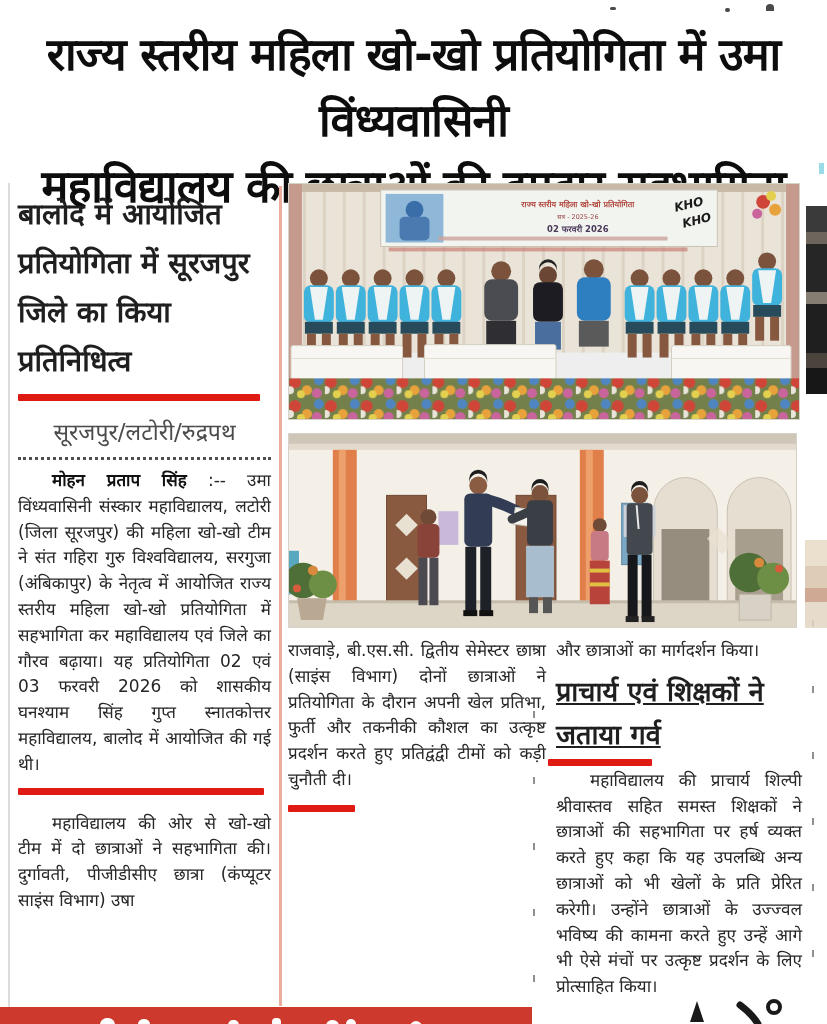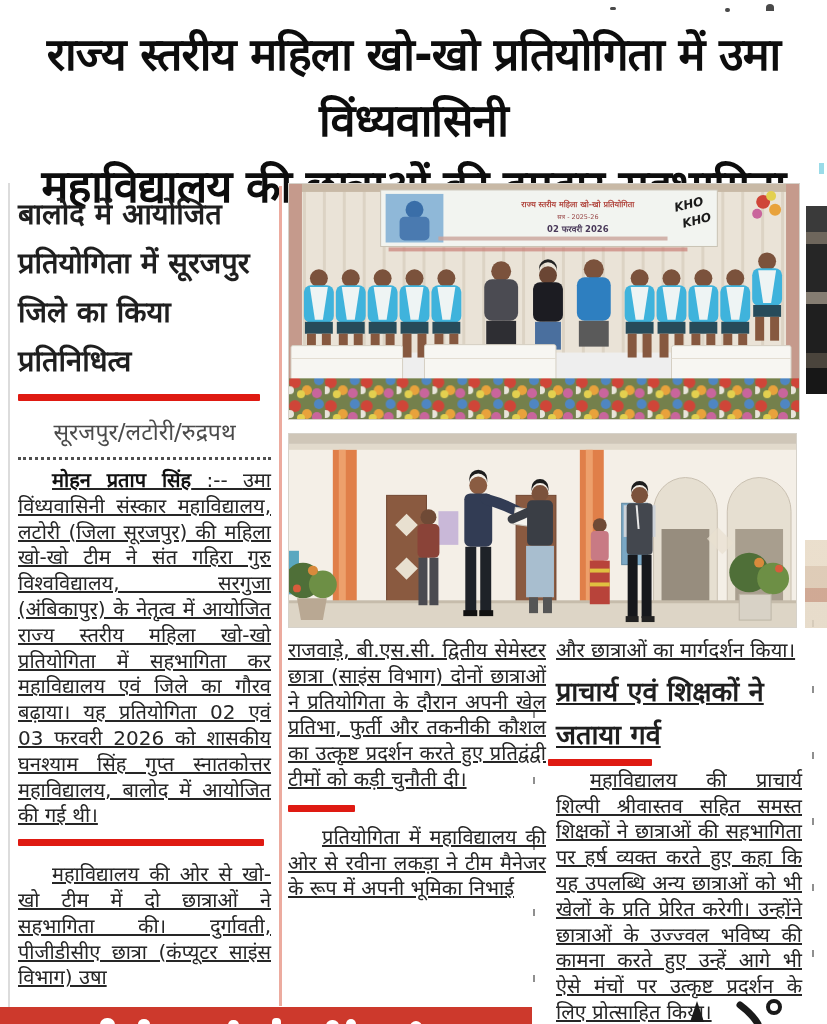--- a/index.html
+++ b/index.html
@@ -13,21 +13,21 @@
     font-weight:800;color:#0d0d0d;font-size:45px;line-height:66px;letter-spacing:-1px;
   }
   
   .col{position:absolute;}
   .subhead{font-weight:700;color:#1f1f1f;}
   .sh-left{font-size:29px;line-height:49px;}
   .sh{font-size:27px;line-height:43px;}
   .red-rule{background:#df1a12;height:7px;border-radius:1px;}
   .dateline{font-weight:400;font-size:23px;color:#4b4b4b;text-align:center;margin-top:14px;}
   .dotline{border:0;border-top:3px dotted #4f4f4f;margin:10px 0 0 0;}
-  .body-text{font-size:20px;line-height:25.8px;color:#262626;text-align:justify;text-decoration:underline;}
+  .body-text{font-size:17px;line-height:25.8px;color:#262626;text-align:justify;}
   .indent{text-indent:34px;}
   .lead{font-weight:700;color:#111;}
   
   .vline{position:absolute;}
   .vline-gray{width:2px;background:#dcdcdc;}
   .vline-pink{width:3px;background:#ecab9f;}
   .vline-dash{width:2px;background:repeating-linear-gradient(180deg,#8f8f8f 0 7px,transparent 7px 66px);}
   
   .photo{position:absolute;border:1px solid #d6d2ca;box-sizing:border-box;background:#eee;}
   .photo svg{display:block;width:100%;height:100%;}
@@ -262,21 +262,20 @@
         <circle cx="472" cy="130" r="5" fill="#d88a3c"></circle>
           <circle cx="492" cy="136" r="4" fill="#d85c3c"></circle>
         <rect x="452" y="162" width="32" height="26" fill="#d8d2c6" stroke="#bdb5a6"></rect>
       </g>
     </svg>
   </div>
 
   <div class="col" style="left:288px;top:638px;width:258px;">
     <p class="body-text" style="margin:0;">राजवाड़े, बी.एस.सी. द्वितीय सेमेस्टर छात्रा (साइंस विभाग) दोनों छात्राओं ने प्रतियोगिता के दौरान अपनी खेल प्रतिभा, फुर्ती और तकनीकी कौशल का उत्कृष्ट प्रदर्शन करते हुए प्रतिद्वंद्वी टीमों को कड़ी चुनौती दी।</p>
     <div class="red-rule" style="width:67px;margin-top:12px;"></div>
-    <p class="body-text indent" style="margin:13px 0 0 0;">प्रतियोगिता में महाविद्यालय की ओर से रवीना लकड़ा ने टीम मैनेजर के रूप में अपनी भूमिका निभाई</p>
   </div>
 
   <div class="col" style="left:556px;top:638px;width:246px;">
     <p class="body-text" style="margin:0;">और छात्राओं का मार्गदर्शन किया।</p>
     <div class="subhead sh" style="margin-top:6px;text-decoration:underline;">प्राचार्य एवं शिक्षकों ने जताया गर्व</div>
     <div class="red-rule" style="width:104px;margin:3px 0 2px -8px;"></div>
     <p class="body-text indent" style="margin:0;">महाविद्यालय की प्राचार्य शिल्पी श्रीवास्तव सहित समस्त शिक्षकों ने छात्राओं की सहभागिता पर हर्ष व्यक्त करते हुए कहा कि यह उपलब्धि अन्य छात्राओं को भी खेलों के प्रति प्रेरित करेगी। उन्होंने छात्राओं के उज्ज्वल भविष्य की कामना करते हुए उन्हें आगे भी ऐसे मंचों पर उत्कृष्ट प्रदर्शन के लिए प्रोत्साहित किया।</p>
   </div>
 
   <div class="edge-frag-dark"></div>

